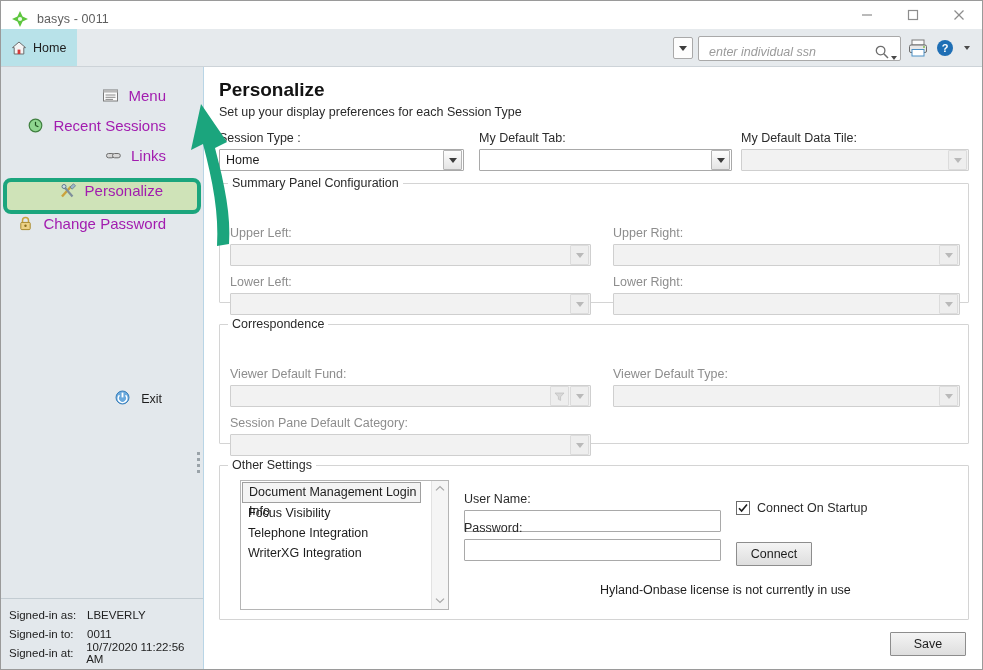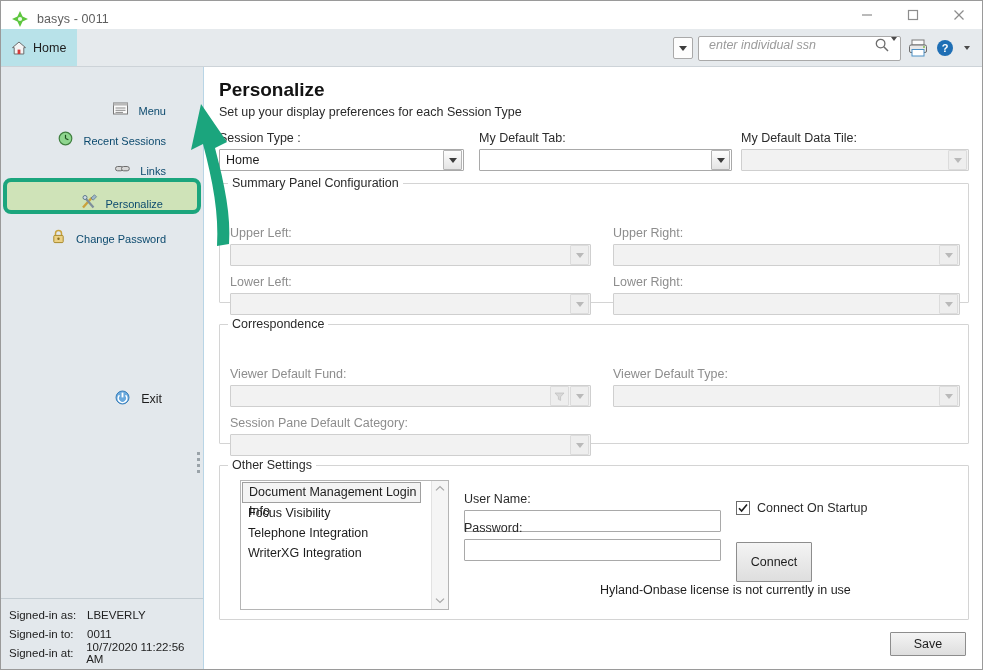--- a/index.html
+++ b/index.html
@@ -60,21 +60,21 @@
     display: flex; align-items: center; gap: 5px;
   }
   .sq-dd {
     width: 20px; height: 22px; background: #fdfdfd;
     border: 1px solid #a9a9a9; border-radius: 2px;
     display: flex; align-items: center; justify-content: center;
   }
   .searchbox {
     width: 203px; height: 25px; background: #fff;
     border: 1px solid #a9a9a9; border-radius: 2px;
-    display: flex; align-items: flex-start; padding: 0 2px 0 8px;
+    display: flex; align-items: flex-end; padding: 0 2px 0 8px;
   }
   .searchbox input {
     border: 0; outline: 0; flex: 1; font-size: 12.5px;
     font-style: italic; color: #9b9b9b;
     font-family: "Liberation Sans", sans-serif;
     background: transparent;
   }
   .searchbox input::placeholder { color: #9b9b9b; font-style: italic; }
   .icon-btn { display: flex; align-items: center; justify-content: center; }
   .caret-dn {
@@ -87,23 +87,23 @@
   }
 
   
   .sidebar {
     position: absolute; left: 0; top: 66px; width: 203px; height: 603px;
     background: #e3e8ec;
     border-right: 1px solid #b9d5e6;
   }
   .nav { position: absolute; left: 0; top: 20px; width: 203px; }
   .navitem {
-    display: flex; align-items: flex-end; justify-content: flex-end;
+    display: flex; align-items: flex-start; justify-content: flex-end;
     gap: 9px; height: 30px; padding-right: 38px;
-    font-size: 11px; color: #0c4a6e;
+    font-size: 15px; color: #a21caf;
   }
   .navitem .nicon { width: 17px; height: 17px; display: block; }
   .navitem .nlabel { min-width: 0; }
   .navitem.highlight {
     position: relative;
     background: #cfe3b8;
     border: 4px solid #1ba57d;
     border-radius: 8px;
     height: 36px;
     margin: 1px 3px 1px 2px;
@@ -561,21 +561,21 @@
 
       <div class="cbrow" style="position:absolute;left:516px;top:35px;">
         <span class="cbox">
           <svg width="12" height="12" viewBox="0 0 12 12">
               <path d="M2 6.2 L4.6 9 L10 2.6" fill="none" stroke="#1d1d1d" stroke-width="1.6"></path>
             </svg>
         </span>
         <span class="lbl">Connect On Startup</span>
       </div>
 
-      <div class="btn3d" style="position:absolute;left:516px;top:76px;width:76px;height:40px;">Connect</div>
+      <div class="btn3d" style="position:absolute;left:516px;top:76px;width:76px;height:24px;">Connect</div>
 
       <div class="status-note" style="left:380px;top:117px;">Hyland-Onbase license is not currently in use</div>
     </div>
 
     <div class="btn3d" style="position:absolute;left:685px;top:565px;width:76px;height:24px;">Save</div>
   </div>
 
   <div class="arrow-anno">
     <svg width="70" height="175" viewBox="0 0 70 175">
       <path d="M48 168 C 50 140, 44 110, 34 72 L46 66 L20 28 L10 74 L22 68 C 32 106, 38 138, 36 170 Z" fill="#1ba57d"></path>

